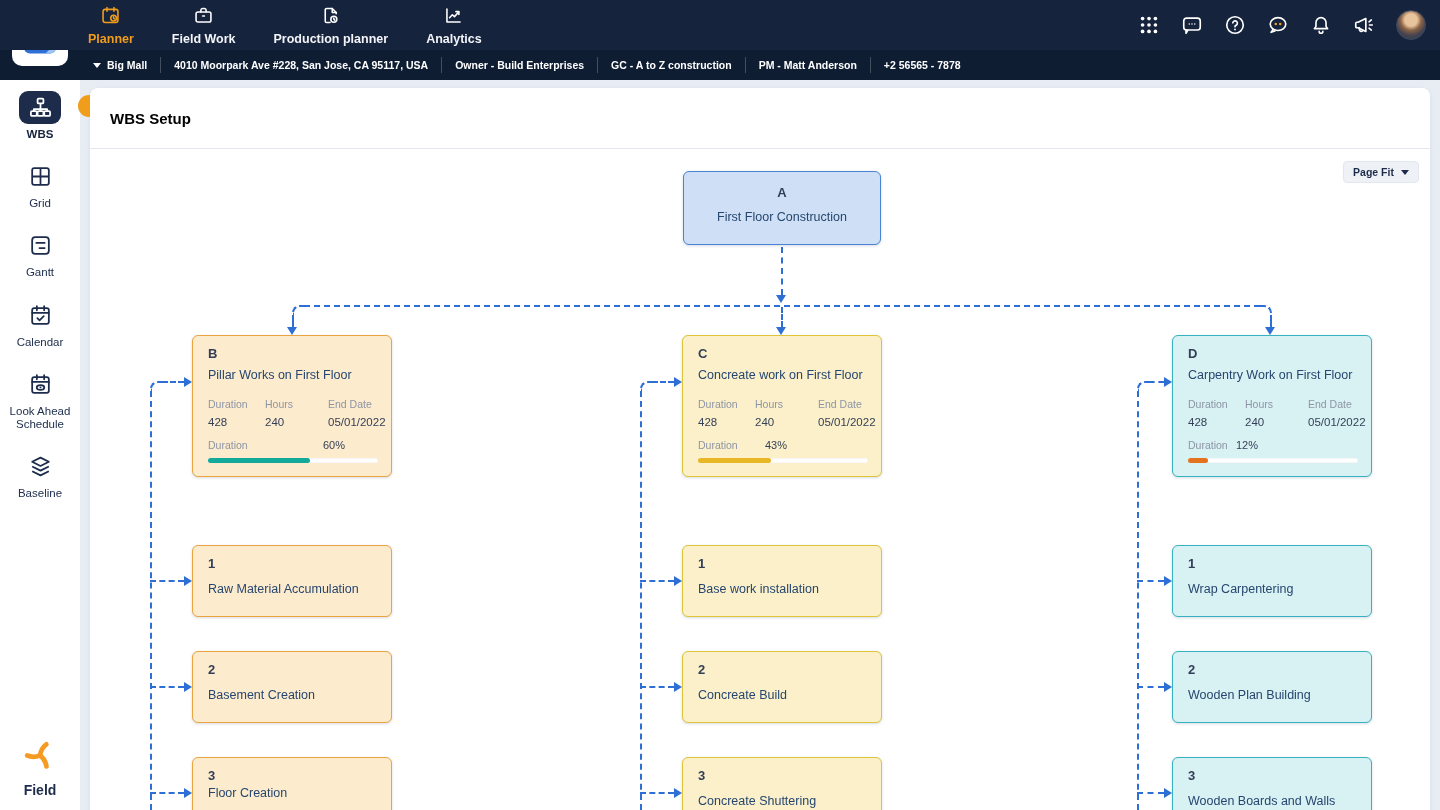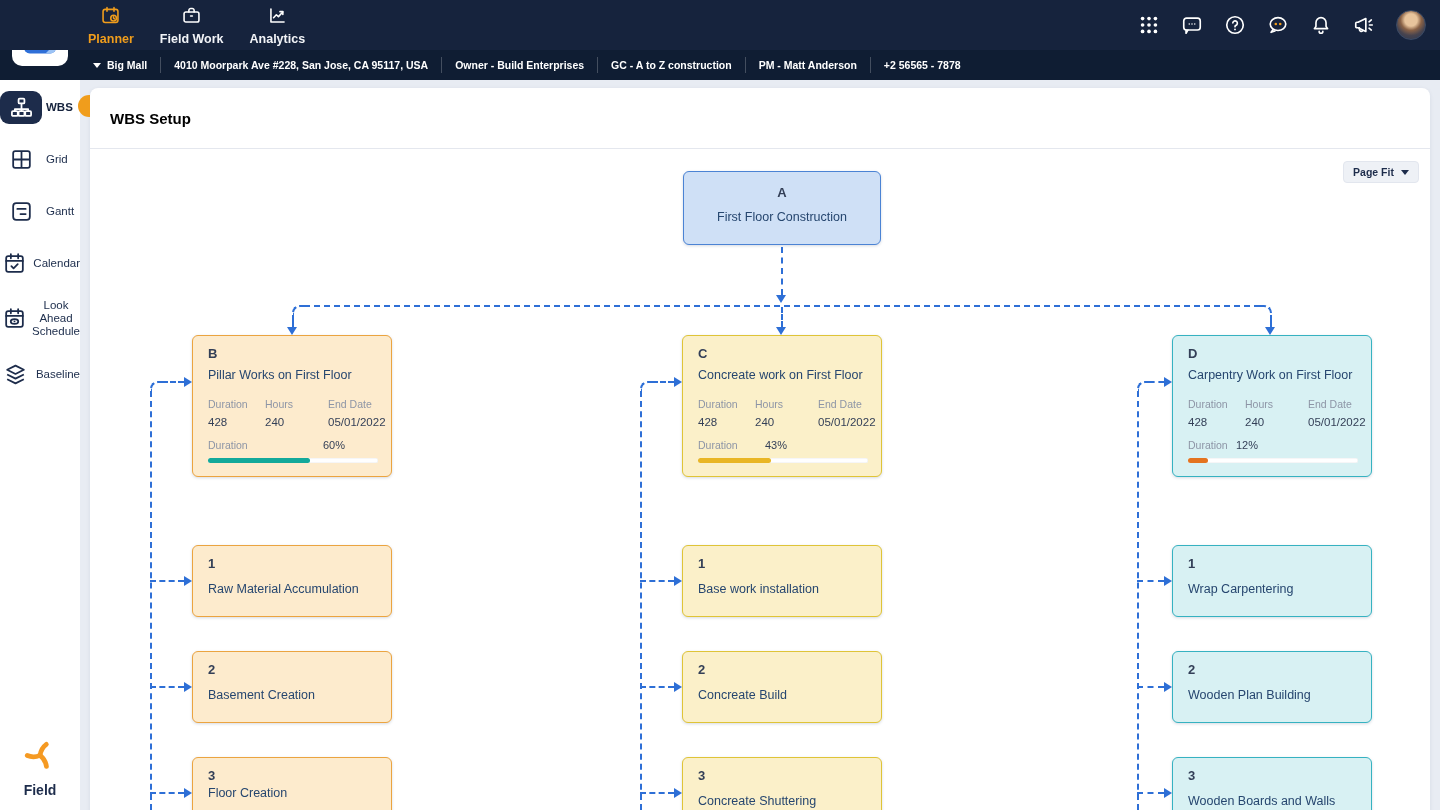--- a/index.html
+++ b/index.html
@@ -3,41 +3,41 @@
 <meta charset="utf-8">
 <style>
   * { margin:0; padding:0; box-sizing:border-box; }
   html,body { width:1440px; height:810px; overflow:hidden; font-family:"Liberation Sans", sans-serif; }
   .screen { position:relative; width:1440px; height:810px; background:#e8ecf3; overflow:hidden; }
 
   
   .topbar { position:absolute; left:0; top:0; width:1440px; height:50px; background:var(--topbar-bg,#16233d); z-index:3; }
   .brandblock { position:absolute; left:0; top:0; width:80px; height:80px; background:var(--contextbar-bg,#0f1d33); }
   .logo-card { position:absolute; left:12px; top:8px; width:56px; height:58px; background:#fff; border-radius:10px; display:flex; align-items:center; justify-content:center; }
-  .tabs { position:absolute; left:88px; top:0; height:50px; display:flex; align-items:center; gap:26px; }
+  .tabs { position:absolute; left:88px; top:0; height:50px; display:flex; align-items:center; gap:38px; }
   .tab { display:flex; flex-direction:column; align-items:center; justify-content:center; gap:2px; height:50px; cursor:pointer; }
   .tab .tlabel { font-size:12.5px; font-weight:600; color:#f2f4f8; }
   .tab.active .tlabel { color:var(--accent-orange,#f09d1c); }
   .tab svg { width:21px; height:21px; }
   .top-actions { position:absolute; right:14px; top:0; height:50px; display:flex; align-items:center; gap:21px; }
   .uicon { width:22px; height:22px; display:flex; align-items:center; justify-content:center; cursor:pointer; }
   .avatar { width:30px; height:30px; border-radius:50%; cursor:pointer;
     background:radial-gradient(circle at 50% 32%, #e8c49c 0 26%, #8a6246 44%, #46434f 66%, #2c3950 100%);
     border:1px solid #3a4a66; }
 
   
   .contextbar { position:absolute; left:80px; top:50px; width:1360px; height:30px; background:var(--contextbar-bg,#0f1d33); display:flex; align-items:center; z-index:2; }
   .ctx-item { display:flex; align-items:center; gap:6px; padding:0 13px; height:16px; border-right:1px solid rgba(255,255,255,.22); color:#fff; font-size:10.5px; font-weight:700; white-space:nowrap; }
   .ctx-item:last-child { border-right:none; }
   .caret-down { width:0; height:0; border-left:4px solid transparent; border-right:4px solid transparent; border-top:5px solid #fff; }
 
   
   .sidebar { position:absolute; left:0; top:80px; width:80px; height:730px; background:#fff; z-index:2; }
   .side-items { display:flex; flex-direction:column; align-items:center; padding-top:11px; }
-  .side-item { display:flex; flex-direction:row; align-items:center; gap:4px; margin-bottom:19px; cursor:pointer; width:80px; }
+  .side-item { display:flex; flex-direction:column; align-items:center; gap:4px; margin-bottom:19px; cursor:pointer; width:80px; }
   .side-item .slabel { font-size:11.5px; color:#21314f; text-align:center; line-height:1.15; }
   .side-item.active .slabel { font-weight:700; color:#16233d; }
   .iconbox { width:42px; height:33px; display:flex; align-items:center; justify-content:center; border-radius:9px; }
   .side-item.active .iconbox { background:#1d2c4b; }
   .side-item svg { width:25px; height:25px; }
   .side-brand { position:absolute; bottom:12px; left:0; width:80px; display:flex; flex-direction:column; align-items:center; gap:2px; }
   .side-brand .bname { font-size:14px; font-weight:700; color:#1d2c4b; }
 
   
   .main { position:absolute; left:80px; top:80px; width:1360px; height:730px; background:var(--main-bg,#e8ecf3); }
@@ -105,20 +105,31 @@
             <rect x="3.5" y="8" width="17" height="11.5" rx="2"></rect>
               <path d="M9 8V6.2A2.2 2.2 0 0 1 11.2 4h1.6A2.2 2.2 0 0 1 15 6.2V8"></path>
               <path d="M11 12.5h2"></path>
           </svg>
         </span>
         <span class="tlabel">Field Work</span>
       </div>
       <div class="tab">
         <span>
           <svg viewBox="0 0 24 24" fill="none" stroke="#ffffff" stroke-width="1.8" stroke-linecap="round" stroke-linejoin="round">
+            <path d="M18.5 10V8.5L14 4H7.5A1.5 1.5 0 0 0 6 5.5v13A1.5 1.5 0 0 0 7.5 20h4"></path>
+              <path d="M14 4v4.5h4.5"></path>
+            <circle cx="15.8" cy="16.3" r="3.4"></circle>
+              <path d="M15.8 14.8v1.5l1.1.9"></path>
+          </svg>
+        </span>
+        <span class="tlabel">Production planner</span>
+      </div>
+      <div class="tab">
+        <span>
+          <svg viewBox="0 0 24 24" fill="none" stroke="#ffffff" stroke-width="1.8" stroke-linecap="round" stroke-linejoin="round">
             <path d="M4.5 4.5v15h15"></path>
               <path d="M7.5 14.5l3.2-3.4 2.4 2.2 4.9-5.4"></path>
               <path d="M14.8 7.6h3.3v3.3"></path>
           </svg>
         </span>
         <span class="tlabel">Analytics</span>
       </div>
     </nav>
 
     <div class="top-actions">

